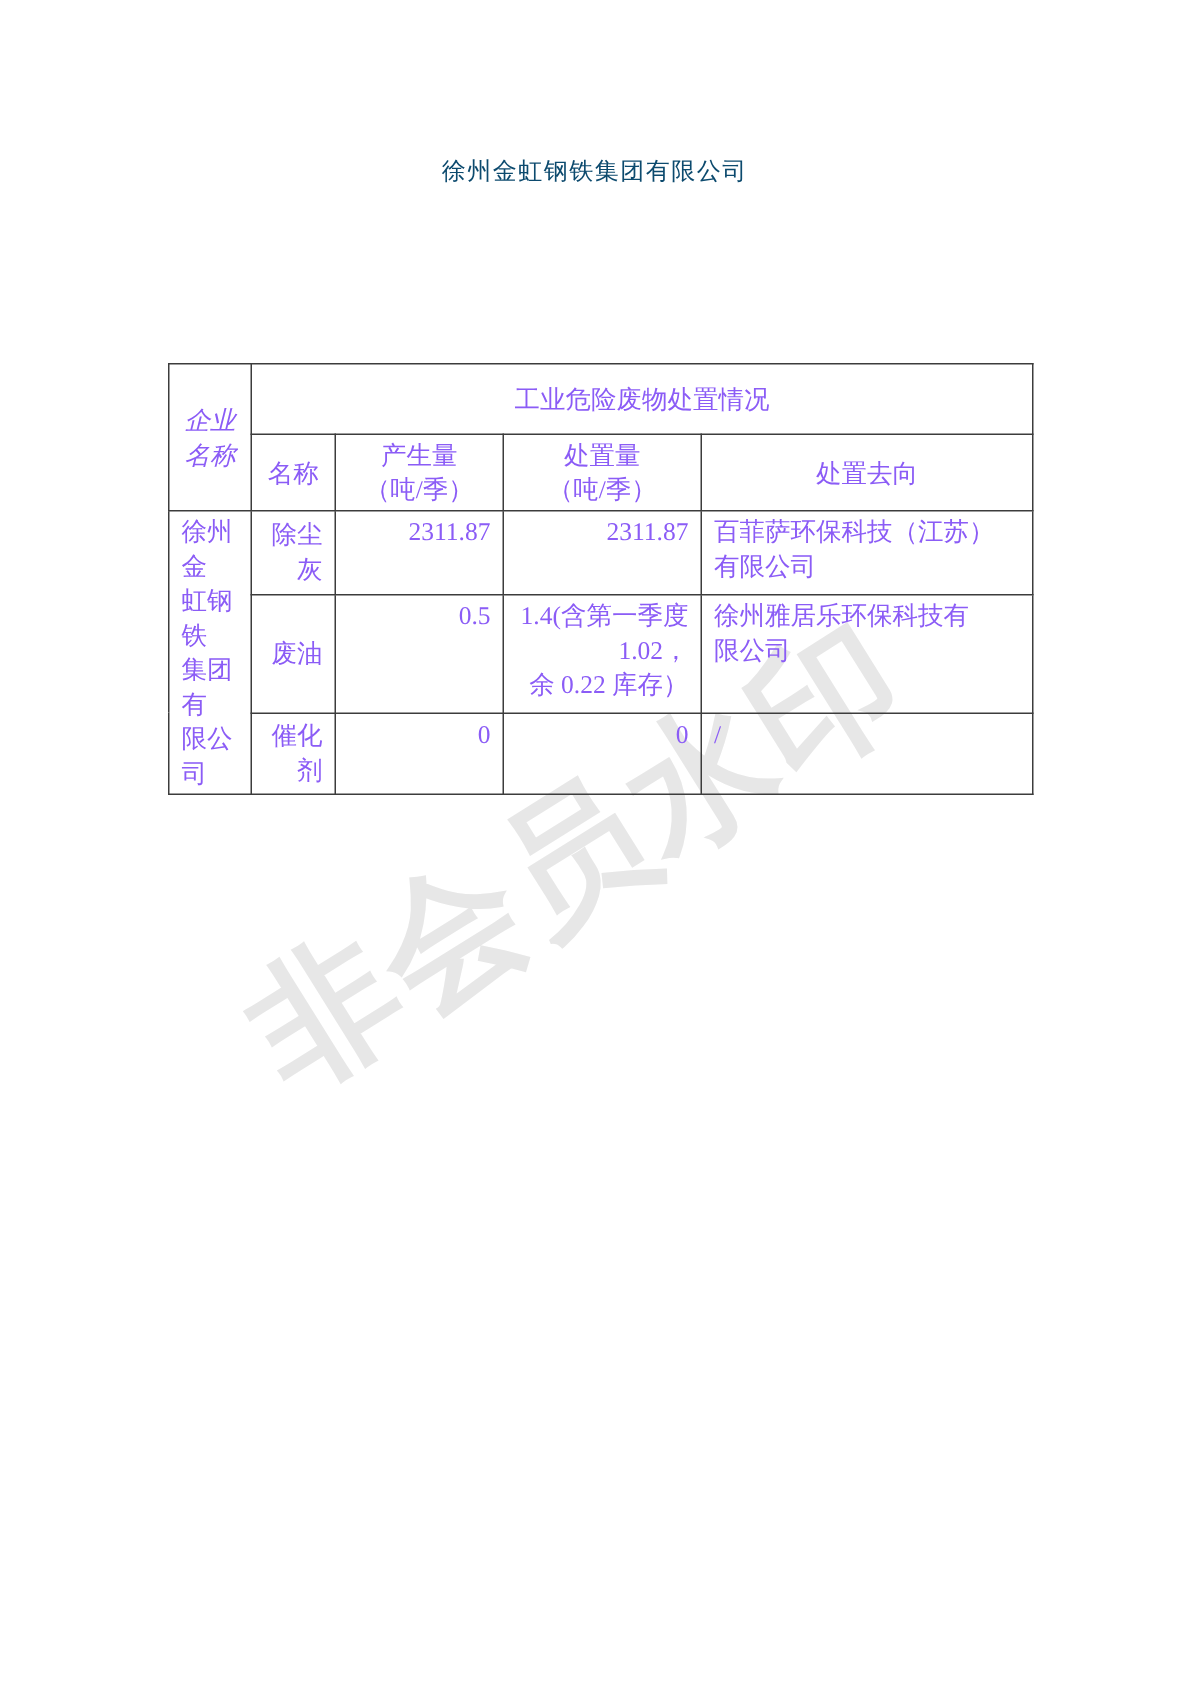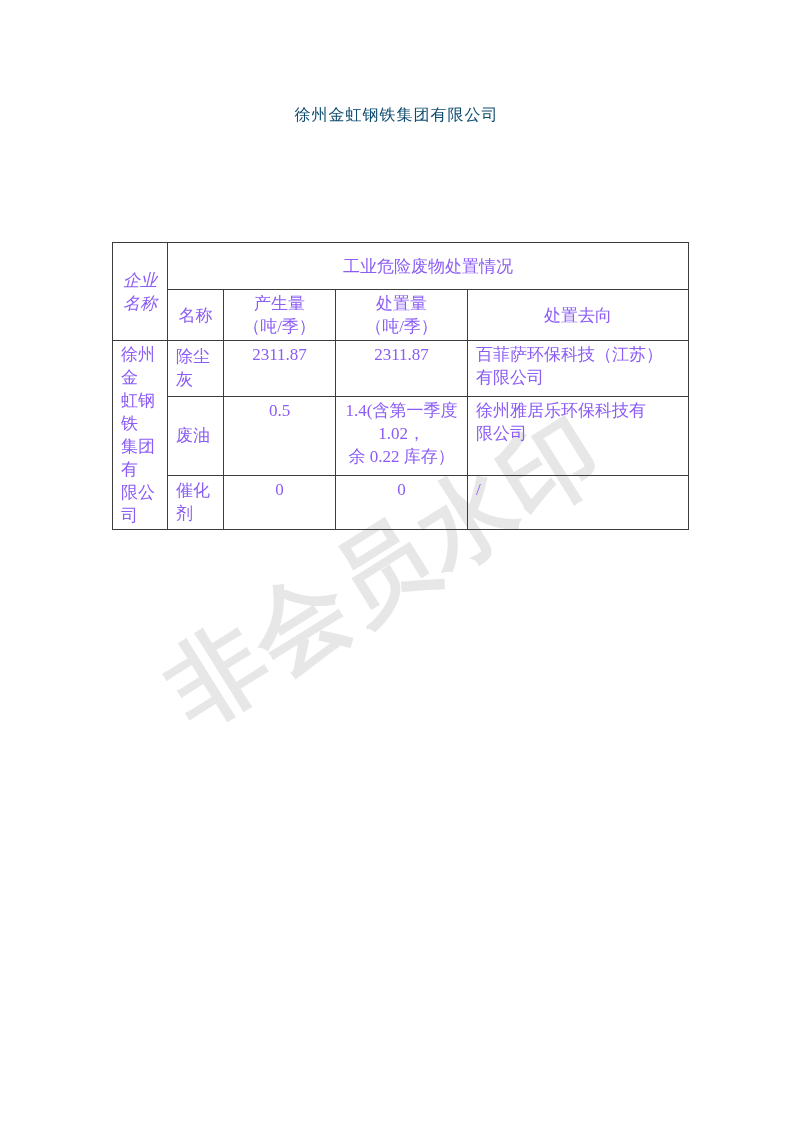--- a/index.html
+++ b/index.html
@@ -66,22 +66,22 @@
   td.group-header { text-align: center; vertical-align: middle; }
   td.colhead { text-align: center; vertical-align: middle; }
   td.colhead .sub { display: block; }
   td.company {
     text-align: left;
     vertical-align: middle;
     line-height: 23px;
     padding: 2px 6px;
     white-space: pre-line;
   }
-  td.wname { text-align: left; vertical-align: middle; }
-  td.val { text-align: center; vertical-align: top; padding-top: 6px; }
+  td.wname { text-align: right; vertical-align: middle; }
+  td.val { text-align: right; vertical-align: top; padding-top: 6px; }
   td.dest { text-align: left; vertical-align: top; padding-top: 6px; white-space: pre-line; }
 </style>
 </head>
 <body>
 
 <div class="page">
 
   <div class="watermark" style="color: rgb(231, 231, 231);">非会员水印</div>
 
   <div class="title-block">

